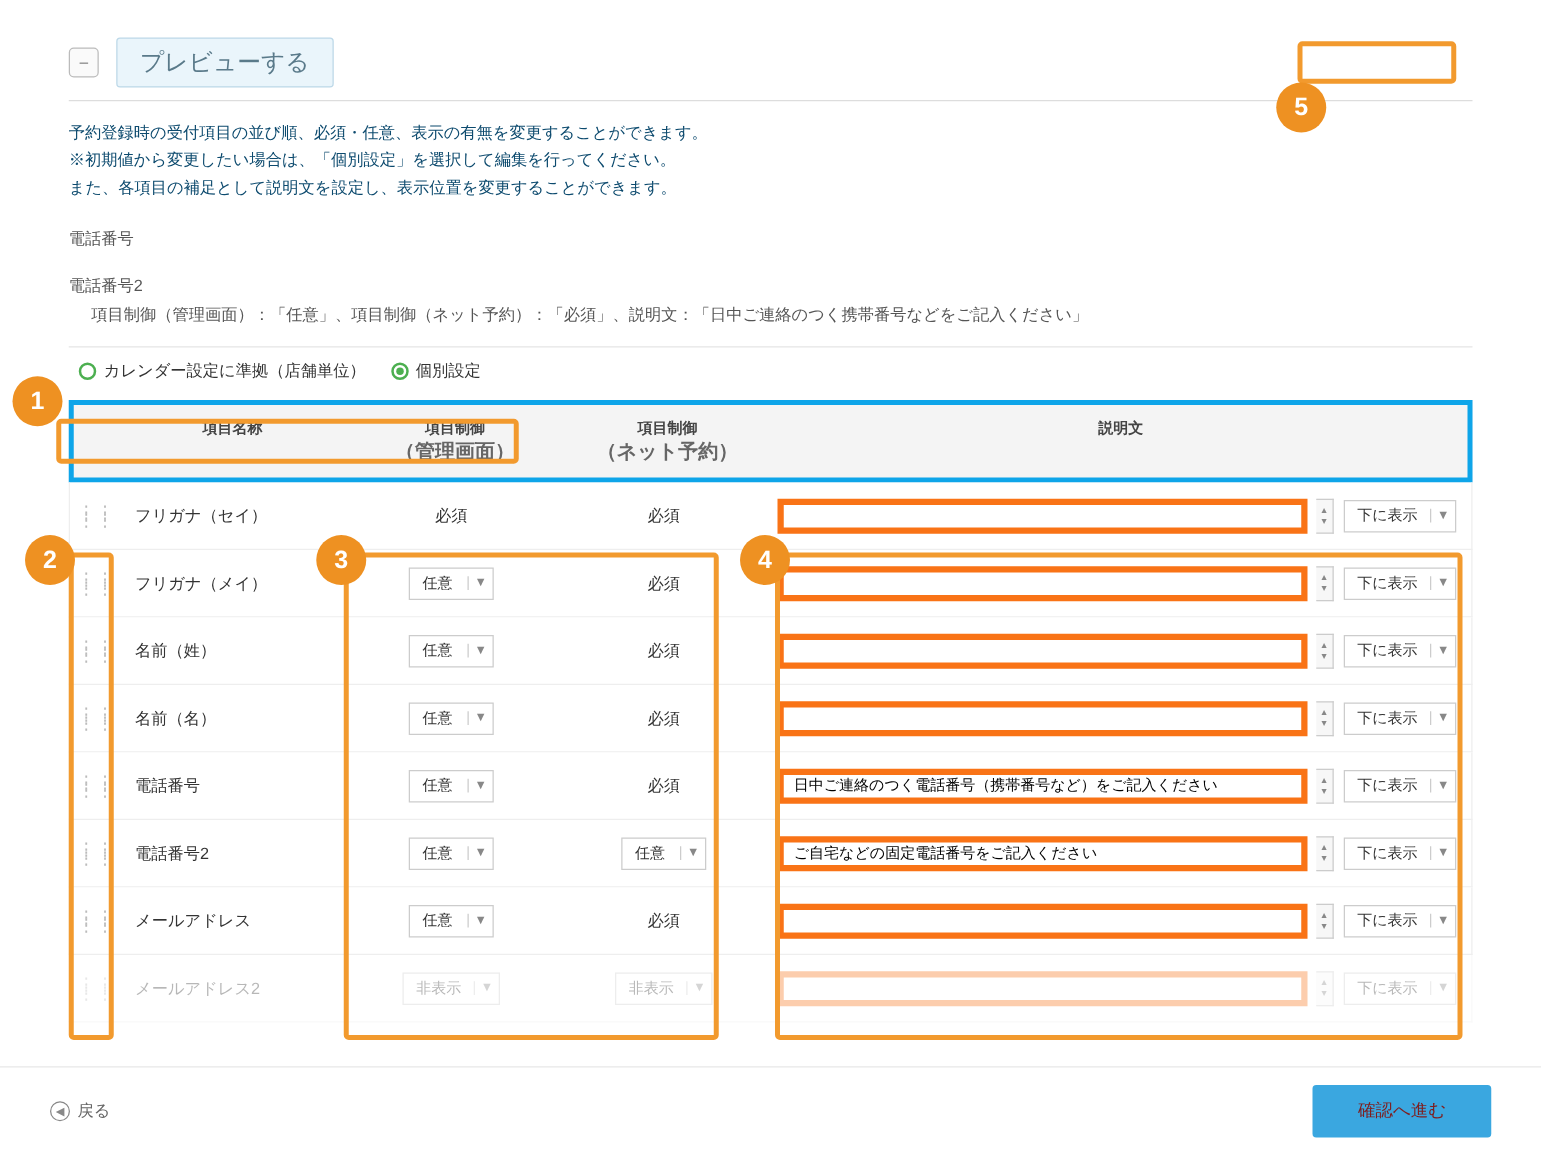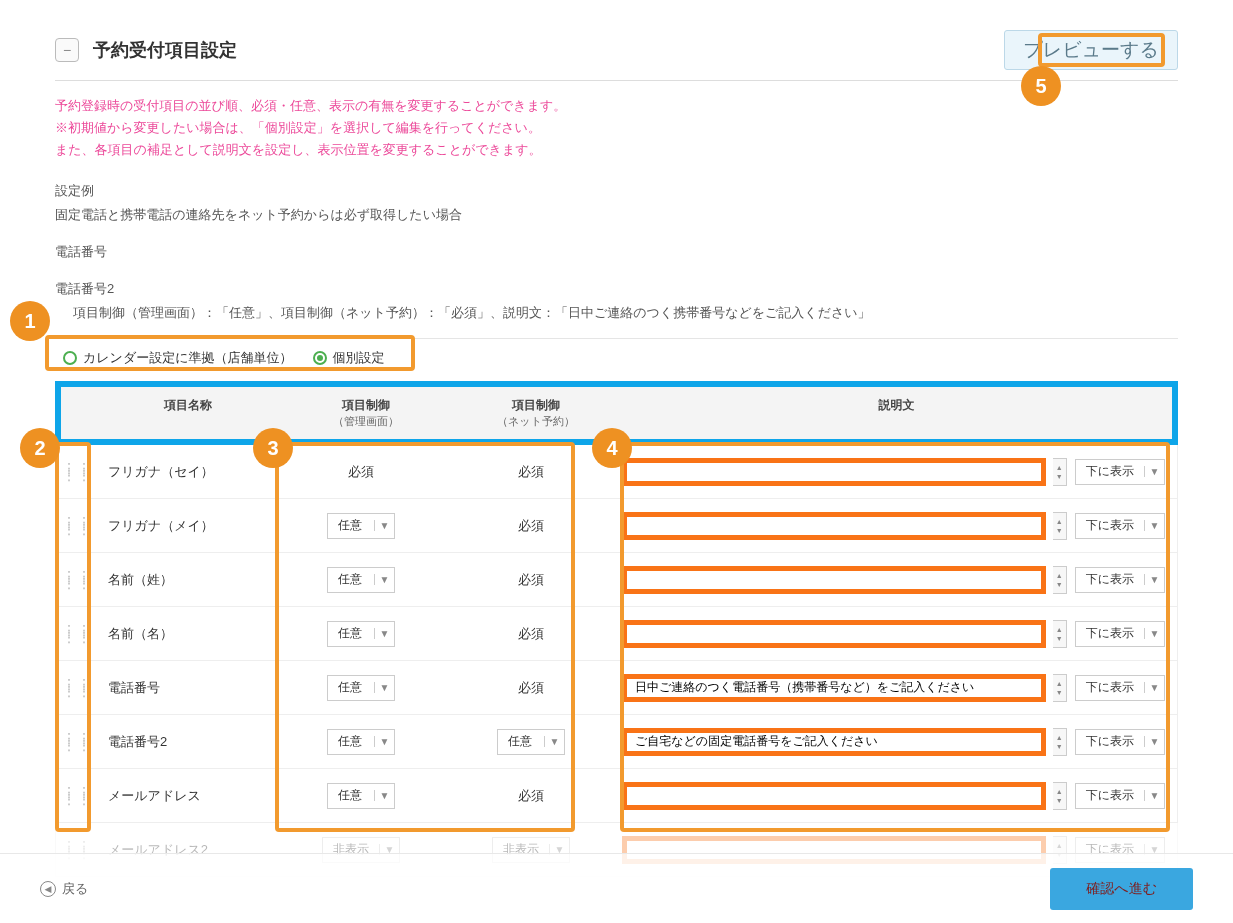--- a/index.html
+++ b/index.html
@@ -45,21 +45,21 @@
     .preview-btn {
       background: #eaf5fb;
       border: 1px solid #bcd8e8;
       color: #5a7a8a;
       padding: 6px 18px;
       border-radius: 3px;
       font-size: 19px;
       cursor: pointer;
     }
     .desc {
-      color: #ec4899;
+      color: #0c4a6e;
       line-height: 1.7;
       margin-bottom: 18px;
     }
     .example-block { color: #555; line-height: 1.8; margin-bottom: 14px; }
     .example-title { margin-bottom: 0; }
     .indent { padding-left: 18px; }
 
     .toggle-row {
       display: flex;
       align-items: center;
@@ -81,34 +81,34 @@
       display: inline-flex; align-items: center; justify-content: center;
     }
     .radio-circle.selected::after {
       content: ""; width: 6px; height: 6px; border-radius: 50%; background: #4CAF50;
     }
 
     .table-wrap { margin-top: 4px; }
     .thead {
       display: flex;
       background: #f4f4f4;
-      border: 6px solid #0ea5e9;
+      border: 4px solid #0ea5e9;
       font-weight: bold;
       text-align: center;
       font-size: 12px;
       color: #444;
     }
     .th, .td { padding: 10px 6px; }
     .col-drag { width: 30px; flex: 0 0 30px; }
     .col-name { width: 190px; flex: 0 0 190px; padding-left: 10px; }
     .col-ctrl1 { width: 170px; flex: 0 0 170px; }
     .col-ctrl2 { width: 170px; flex: 0 0 170px; }
     .col-desc { flex: 1; }
     .thead .col-name { text-align: center; }
-    .th-sub { font-size: 11px; font-weight: normal; color: #666; }
+    .th-sub { font-size: 16px; font-weight: bold; color: #666; }
     .tbody { }
     .tr {
       display: flex;
       align-items: center;
       border: 1px solid #eee;
       border-top: none;
       min-height: 54px;
       background: #fff;
     }
     .tr.dimmed { opacity: 0.35; }
@@ -196,34 +196,29 @@
       z-index: 10;
       pointer-events: none;
     }
   </style>
 </head>
 <body>
 
 <div class="page">
   <div class="header-row">
     <div class="collapse-btn">−</div>
-    <div class="page-title">予約受付項目設定</div>
     <button class="preview-btn">プレビューする</button>
   </div>
 
   <div class="desc">
     <div>予約登録時の受付項目の並び順、必須・任意、表示の有無を変更することができます。</div>
     <div>※初期値から変更したい場合は、「個別設定」を選択して編集を行ってください。</div>
     <div>また、各項目の補足として説明文を設定し、表示位置を変更することができます。</div>
   </div>
 
-  <div class="example-block">
-    <div class="example-title">設定例</div>
-    <div>固定電話と携帯電話の連絡先をネット予約からは必ず取得したい場合</div>
-  </div>
 
   <div class="example-block">
     <div>電話番号</div>
   </div>
 
   <div class="example-block">
     <div>電話番号2</div>
     <div class="indent">項目制御（管理画面）：「任意」、項目制御（ネット予約）：「必須」、説明文：「日中ご連絡のつく携帯番号などをご記入ください」</div>
   </div>
 

